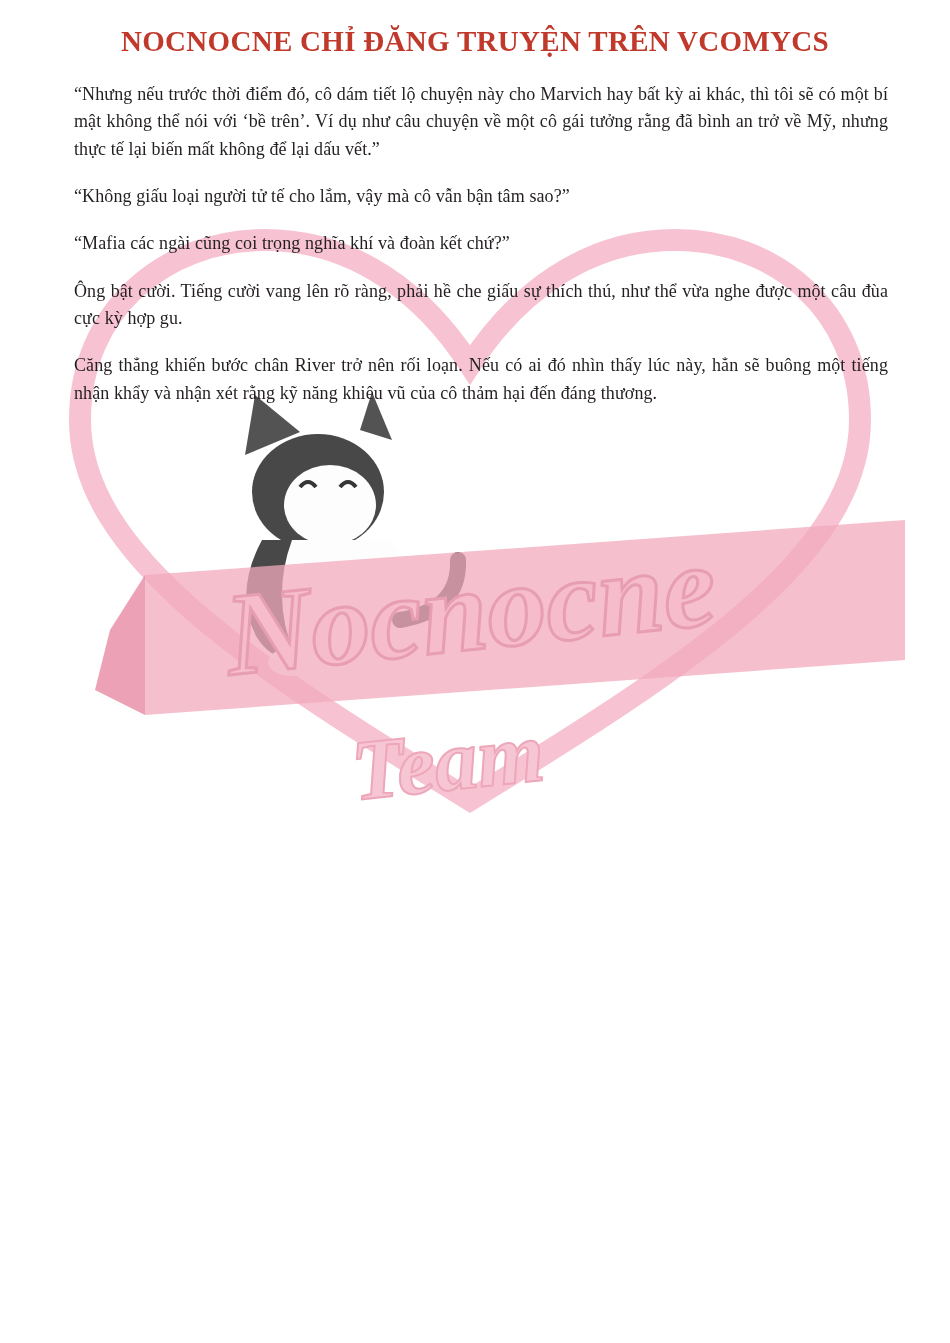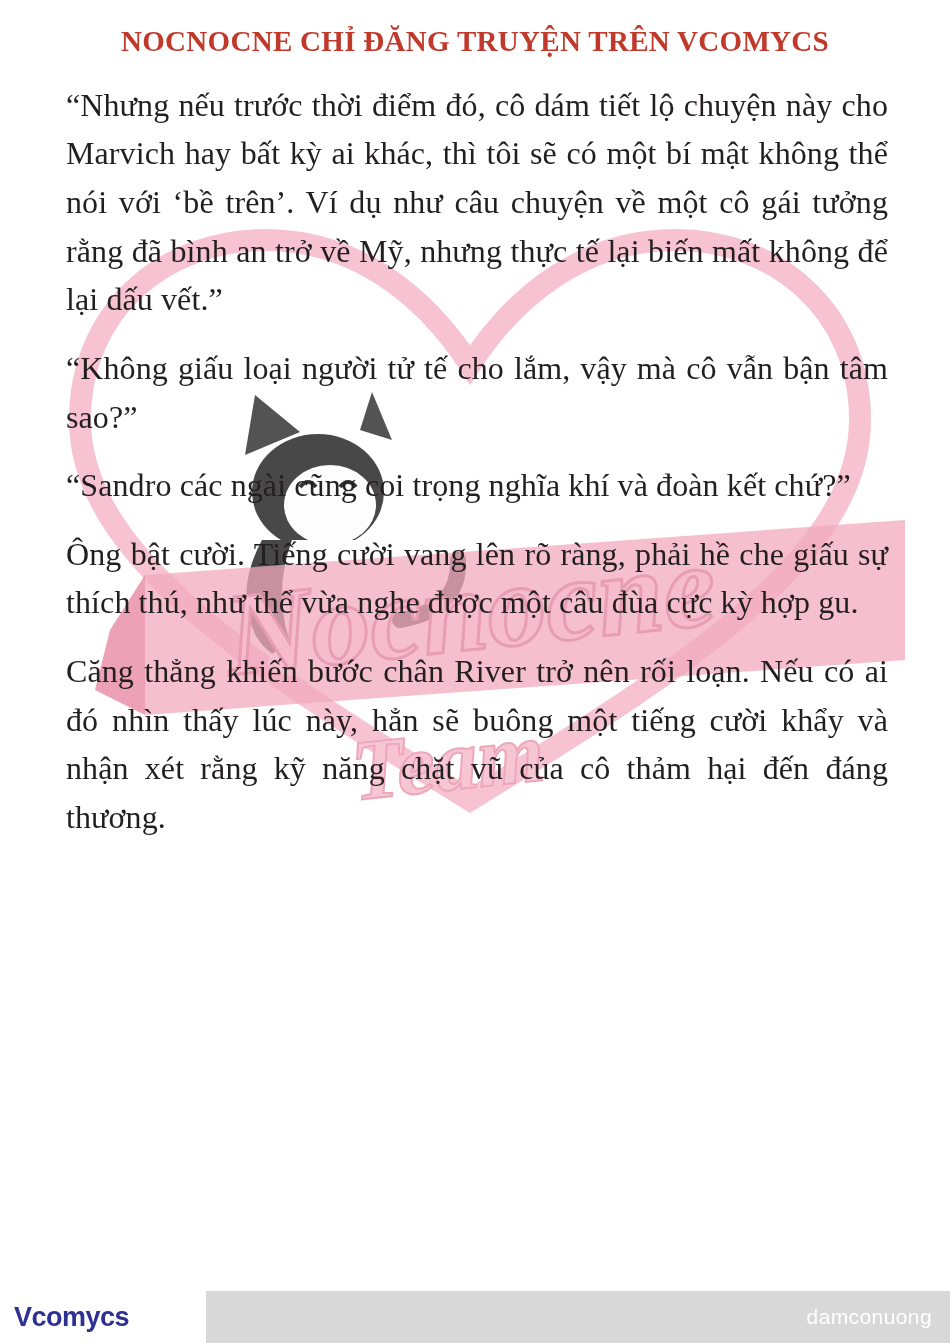--- a/index.html
+++ b/index.html
@@ -46,23 +46,23 @@
     text-align: center;
     font-family: "Liberation Serif", serif;
     font-weight: bold;
     font-size: 29px;
     letter-spacing: 0.3px;
     color: #c0392b;
     line-height: 1.2;
   }
 
   .para {
-    margin: 0 0 20px 4px;
+    margin: 0 0 20px 12px;
     font-family: "Liberation Serif", serif;
-    font-size: 32px;
+    font-size: 18px;
     line-height: 1.52;
     color: #231f20;
     text-align: justify;
     text-justify: inter-word;
     letter-spacing: 0.1px;
   }
   .para:last-child { margin-bottom: 0; }
 
   
   .footer {
@@ -151,27 +151,19 @@
 
     <text x="230" y="675" font-family="Liberation Serif, serif" font-style="italic" font-weight="bold" font-size="118" fill="#f6bccb" stroke="#e79db2" stroke-width="3" transform="rotate(-6 230 675)">Nocnocne</text>
     <text x="355" y="800" font-family="Liberation Serif, serif" font-style="italic" font-weight="bold" font-size="86" fill="#f7c6d4" stroke="#eda7ba" stroke-width="2" transform="rotate(-6 355 800)">Team</text>
   </svg>
 
   <div class="content">
     <h1 class="doc-title">NOCNOCNE CHỈ ĐĂNG TRUYỆN TRÊN VCOMYCS</h1>
 
     <p class="para">“Nhưng nếu trước thời điểm đó, cô dám tiết lộ chuyện này cho Marvich hay bất kỳ ai khác, thì tôi sẽ có một bí mật không thể nói với ‘bề trên’. Ví dụ như câu chuyện về một cô gái tưởng rằng đã bình an trở về Mỹ, nhưng thực tế lại biến mất không để lại dấu vết.”</p>
     <p class="para">“Không giấu loại người tử tế cho lắm, vậy mà cô vẫn bận tâm sao?”</p>
-    <p class="para">“Sandro các ngài cũng coi trọng nghĩa khí và đoàn kết chứ?”</p>
+    <p class="para">“Mafia các ngài cũng coi trọng nghĩa khí và đoàn kết chứ?”</p>
     <p class="para">Ông bật cười. Tiếng cười vang lên rõ ràng, phải hề che giấu sự thích thú, như thể vừa nghe được một câu đùa cực kỳ hợp gu.</p>
-    <p class="para">Căng thẳng khiến bước chân River trở nên rối loạn. Nếu có ai đó nhìn thấy lúc này, hẳn sẽ buông một tiếng cười khẩy và nhận xét rằng kỹ năng chặt vũ của cô thảm hại đến đáng thương.</p>
+    <p class="para">Căng thẳng khiến bước chân River trở nên rối loạn. Nếu có ai đó nhìn thấy lúc này, hẳn sẽ buông một tiếng nhận khẩy và nhận xét rằng kỹ năng khiêu vũ của cô thảm hại đến đáng thương.</p>
   </div>
 
-  <div class="footer">
-    <div class="footer-left">
-      <span class="brand">Vcomycs</span>
-    </div>
-    <div class="footer-right">
-      <span class="site-tag">damconuong</span>
-    </div>
-  </div>
 
 </div>
 
 </body></html>

